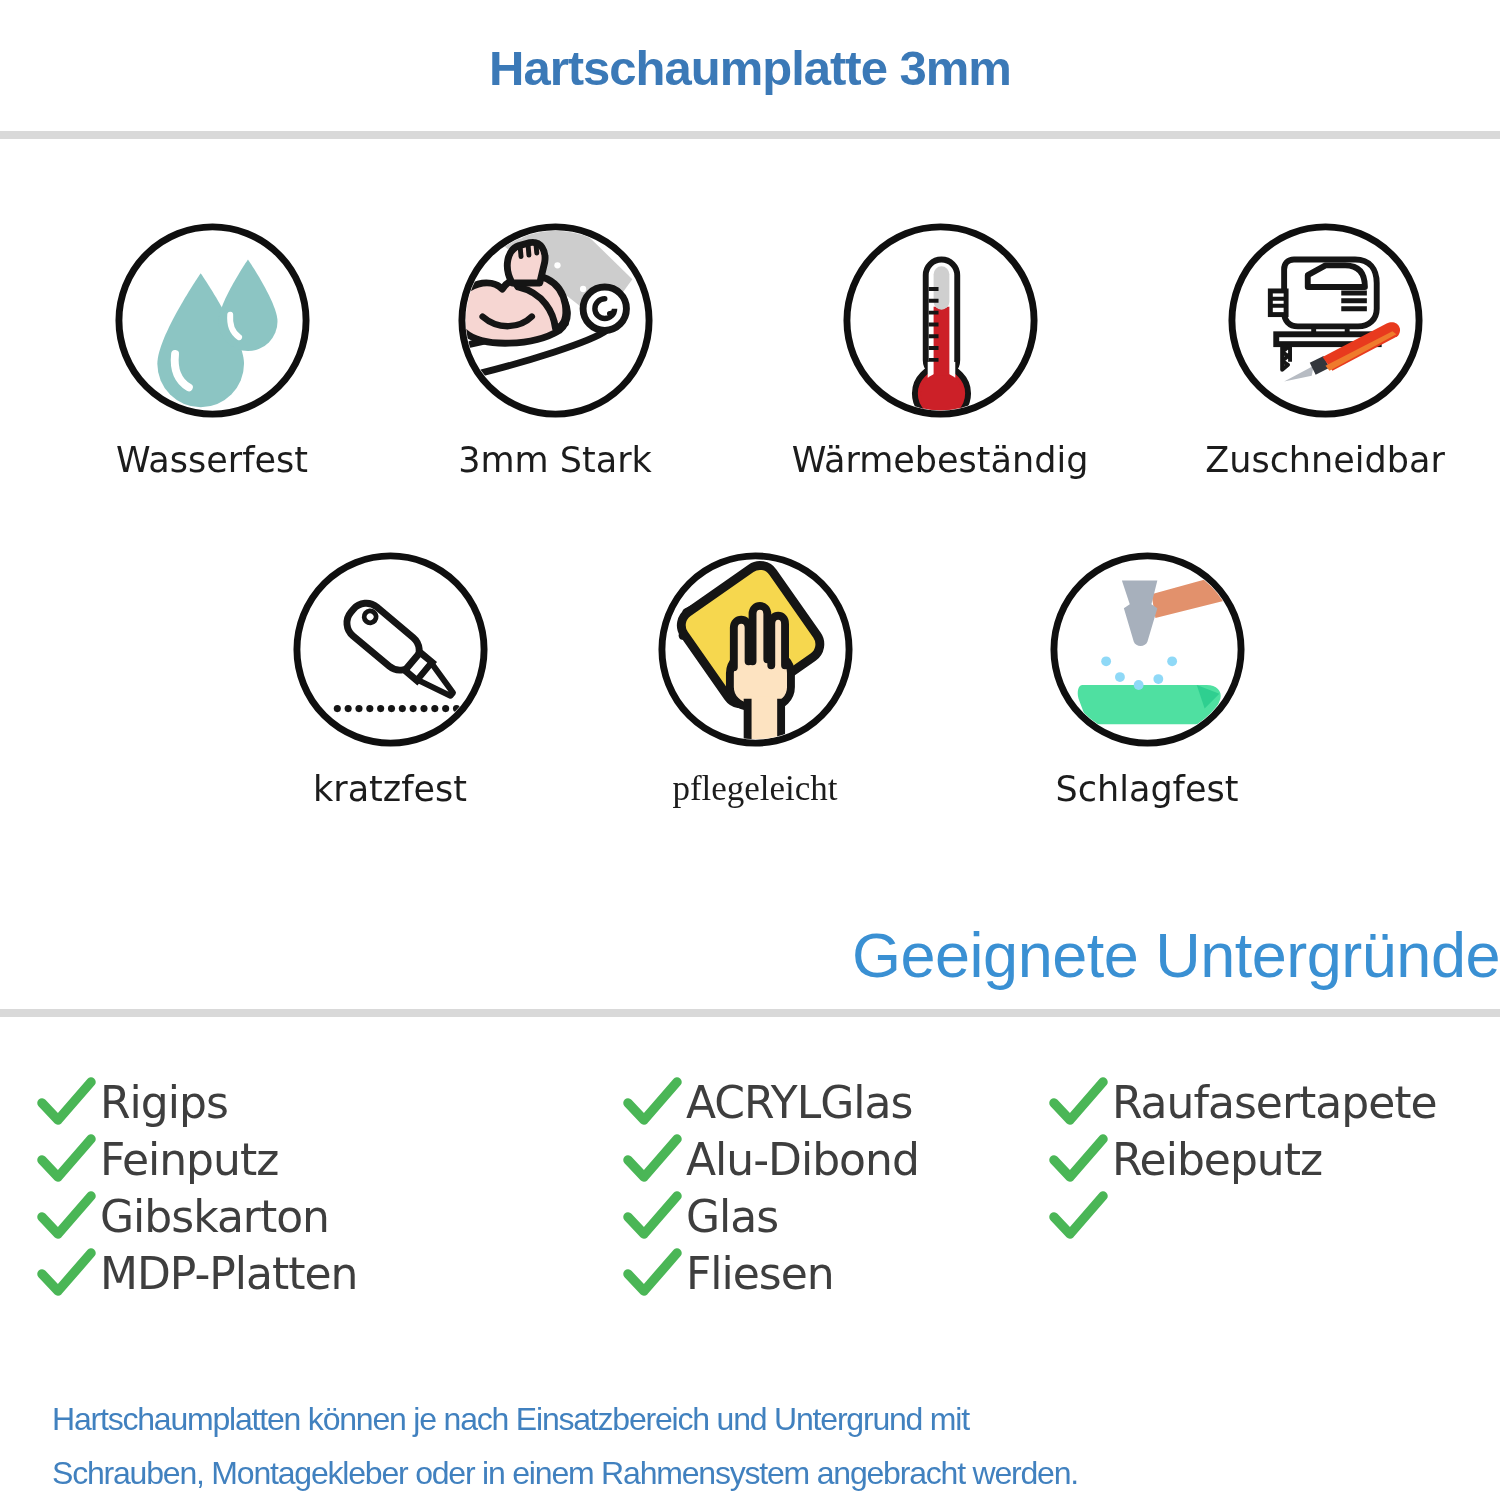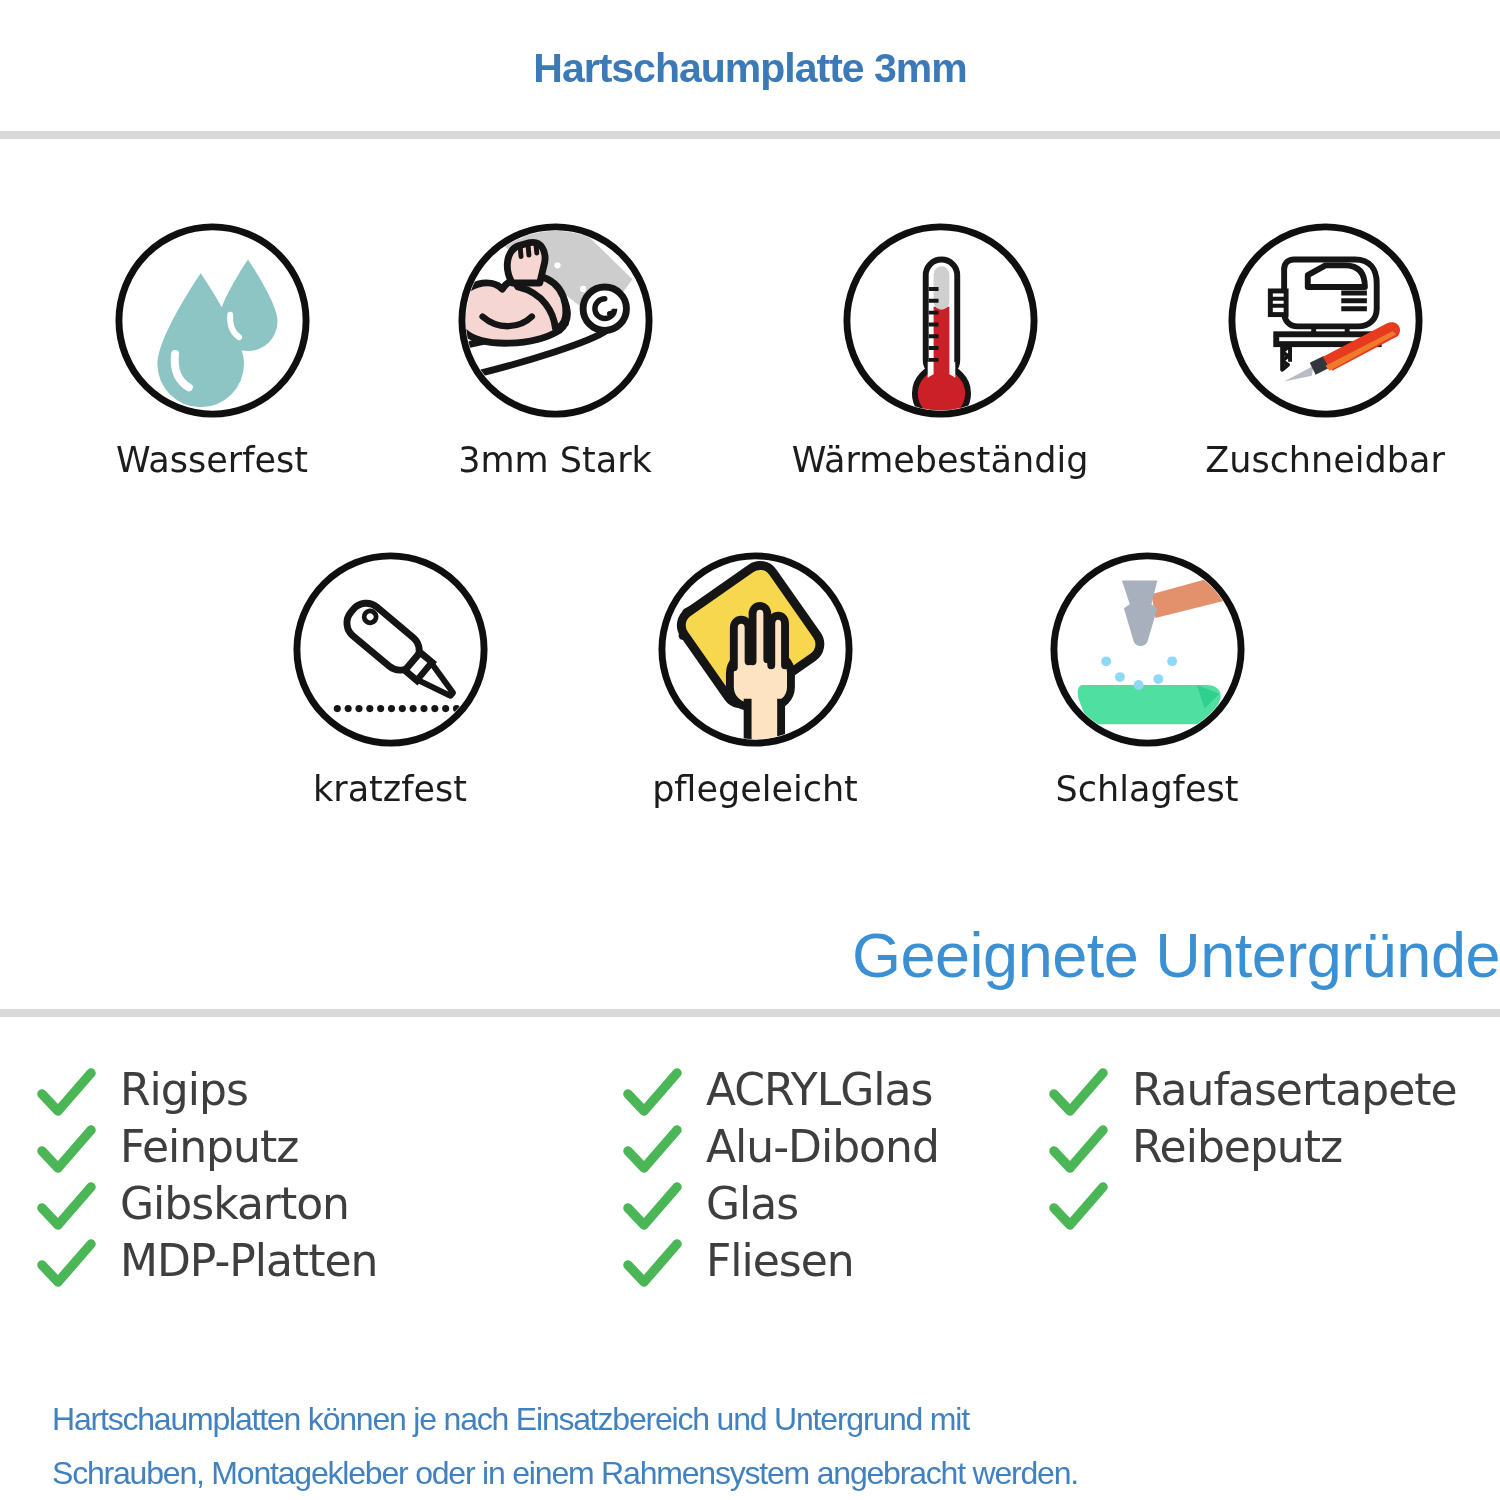--- a/index.html
+++ b/index.html
@@ -1,33 +1,33 @@
 <!DOCTYPE html>
 <html><head>
 <meta charset="utf-8">
 <style>
   html,body{margin:0;padding:0;background:#fff;}
   #canvas{position:relative;width:1500px;height:1500px;background:#ffffff;overflow:hidden;
           font-family:"DejaVu Sans",sans-serif;}
   .h1{position:absolute;left:0;top:30px;width:100%;text-align:center;
-      font-family:"Liberation Sans",sans-serif;font-weight:600;font-size:41px;line-height:76px;
+      font-family:"Liberation Sans",sans-serif;font-weight:600;font-size:49px;line-height:76px;
       letter-spacing:-1px;color:#3b79b7;}
   .h2{position:absolute;left:0;top:917px;width:100%;text-align:right;
       font-family:"Liberation Sans",sans-serif;font-weight:500;font-size:63px;line-height:76px;
       letter-spacing:-0.5px;color:#3a90d3;}
   .divider{position:absolute;left:0;width:100%;height:8px;background:#d9d9d9;}
   .d1{top:131px;} .d2{top:1009px;}
   .feature{position:absolute;width:340px;display:flex;flex-direction:column;align-items:center;}
   .feature svg.badge{width:197px;height:197px;display:block;}
   .flabel{margin-top:21px;font-size:35px;font-weight:500;color:#1c1c1c;white-space:nowrap;}
   .f1{left:0px;top:222px;margin-left:42px;} .f2{left:385px;top:222px;} .f3{left:770px;top:222px;} .f4{left:1155px;top:222px;}
-  .f5{left:220px;top:551px;} .f6{left:585px;top:551px;} .f7{left:977px;top:551px;}
+  .f5{left:220px;top:551px;} .f6{left:585px;top:551px;font-family:Liberation Serif, serif;} .f7{left:977px;top:551px;}
   .col{position:absolute;top:1068px;display:flex;flex-direction:column;}
   .c1{left:36px;} .c2{left:622px;} .c3{left:1048px;}
-  .check-item{display:flex;align-items:flex-start;height:57px;gap:24px;}
+  .check-item{display:flex;align-items:flex-end;height:57px;gap:4px;}
   .check-item svg{width:60px;height:48px;flex:none;}
   .check-item span{font-size:44px;font-weight:500;line-height:1;color:#3e3e3e;
                    letter-spacing:-1px;white-space:nowrap;}
   .footer{position:absolute;left:52px;top:1392px;
           font-family:"Liberation Sans",sans-serif;font-weight:500;font-size:32px;line-height:54px;
           letter-spacing:-1.2px;color:#4181bf;}
 </style>
 </head>
 <body>
 

